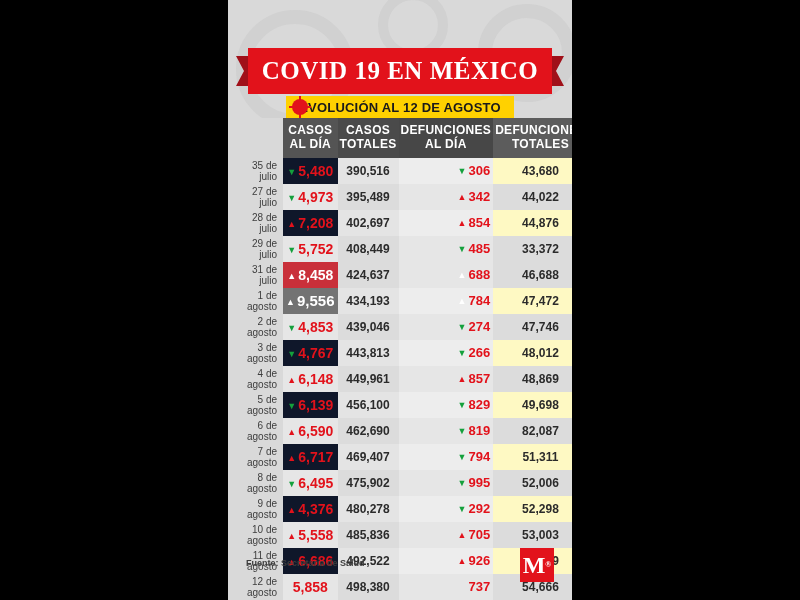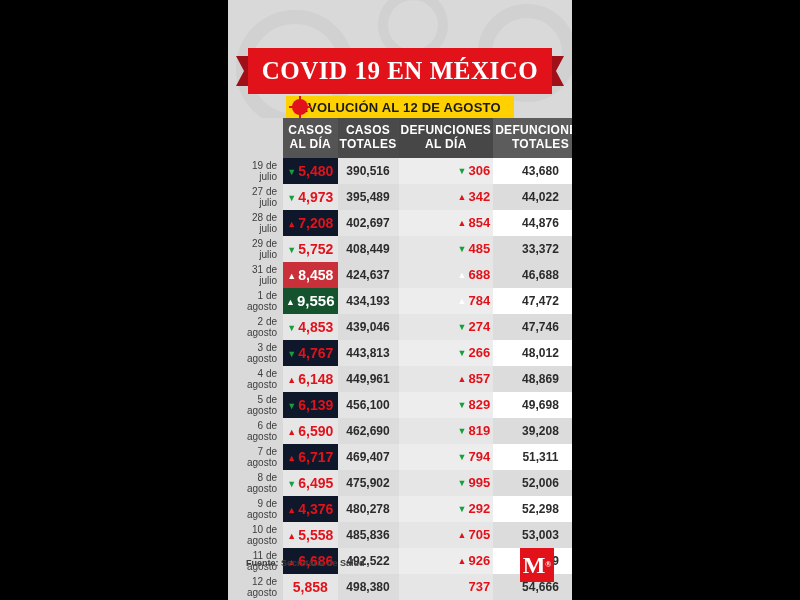--- a/index.html
+++ b/index.html
@@ -180,27 +180,27 @@
     font-size: 13px;
     background: #ededed;
     white-space: nowrap;
   }
   .c-deftot {
     width: 56px;
     text-align: center;
     color: #2b2b2b;
     font-weight: bold;
     font-size: 12px;
-    background: #ffffff;
+    background: #fef9c3;
   }
   tr.alt .c-casosdia, tr.alt .c-defdia { background: #e6e6e6; }
   tr.alt .c-casostot, tr.alt .c-deftot { background: #dcdcdc; }
 
   tr.hl .c-casosdia { background: #c9303a; color: #ffffff; }
-  tr.hl2 .c-casosdia { background: #14532d; color: #ffffff; font-size: 15px; }
+  tr.hl2 .c-casosdia { background: #737373; color: #ffffff; font-size: 15px; }
 
   .arrow {
     display: inline-block;
     font-size: 9px;
     line-height: 1;
     vertical-align: 1px;
     margin-right: 2px;
   }
   .arrow.up { color: #e2121b; }
   .arrow.down { color: #14a03c; }
@@ -272,21 +272,21 @@
             <span>AL DÍA</span>
           </th>
           <th class="th-dt">
             <span>DEFUNCIONES</span><br>
             <span>TOTALES</span>
           </th>
         </tr>
       </thead>
       <tbody id="table-body">
           <tr class="">
-            <td class="c-date">19 de julio</td>
+            <td class="c-date">35 de julio</td>
             <td class="c-casosdia"><span class="arrow down">▼</span><span>5,480</span></td>
             <td class="c-casostot">390,516</td>
             <td class="c-defdia"><span class="arrow down">▼</span><span>306</span></td>
             <td class="c-deftot">43,680</td>
           </tr>
           <tr class="alt">
             <td class="c-date">27 de julio</td>
             <td class="c-casosdia"><span class="arrow down">▼</span><span>4,973</span></td>
             <td class="c-casostot">395,489</td>
             <td class="c-defdia"><span class="arrow up">▲</span><span>342</span></td>
@@ -346,21 +346,21 @@
             <td class="c-casosdia"><span class="arrow down">▼</span><span>6,139</span></td>
             <td class="c-casostot">456,100</td>
             <td class="c-defdia"><span class="arrow down">▼</span><span>829</span></td>
             <td class="c-deftot">49,698</td>
           </tr>
           <tr class="alt">
             <td class="c-date">6 de agosto</td>
             <td class="c-casosdia"><span class="arrow up">▲</span><span>6,590</span></td>
             <td class="c-casostot">462,690</td>
             <td class="c-defdia"><span class="arrow down">▼</span><span>819</span></td>
-            <td class="c-deftot">39,208</td>
+            <td class="c-deftot">82,087</td>
           </tr>
           <tr class="">
             <td class="c-date">7 de agosto</td>
             <td class="c-casosdia"><span class="arrow up">▲</span><span>6,717</span></td>
             <td class="c-casostot">469,407</td>
             <td class="c-defdia"><span class="arrow down">▼</span><span>794</span></td>
             <td class="c-deftot">51,311</td>
           </tr>
           <tr class="alt">
             <td class="c-date">8 de agosto</td>

